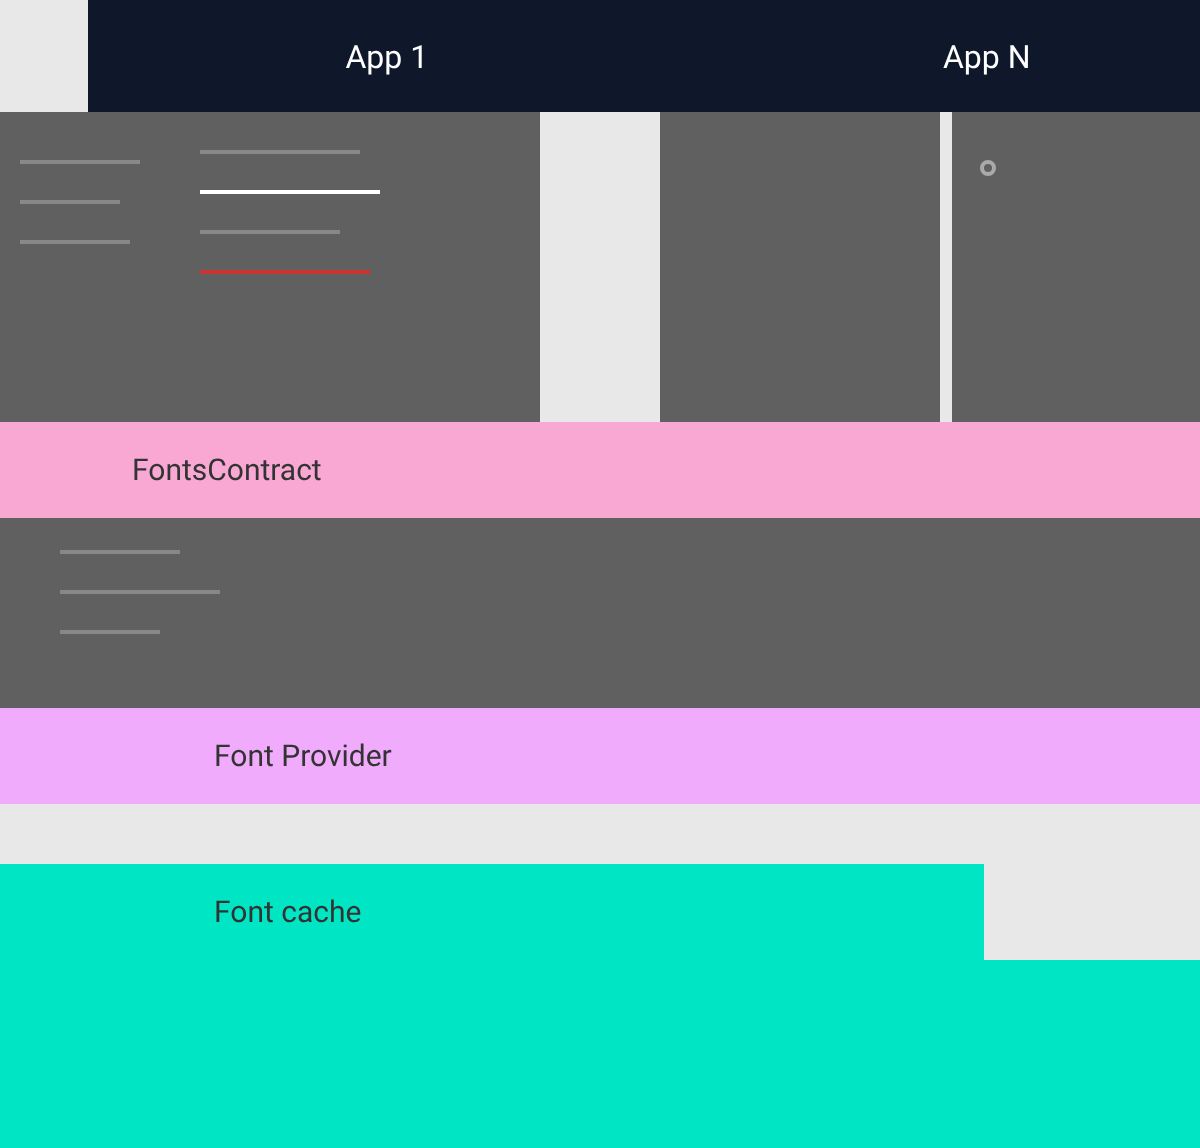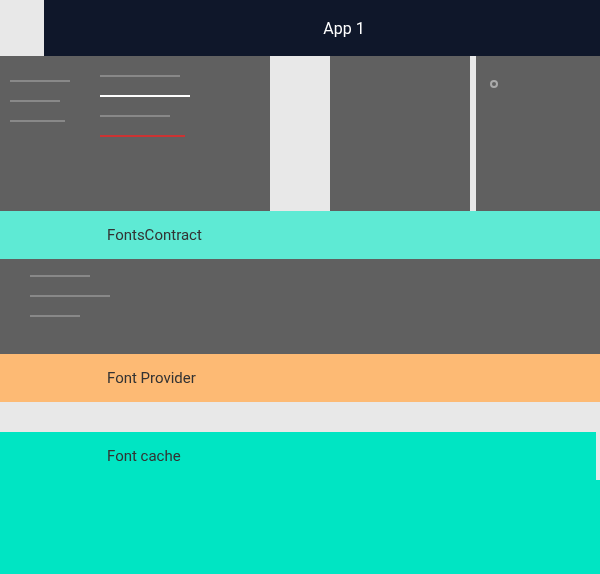--- a/index.html
+++ b/index.html
@@ -101,24 +101,24 @@
     .line-app2-3 { left: 100px; top: 115px; width: 70px; }
     .line-app2-4 { left: 100px; top: 135px; width: 85px; background: #cc3333; height: 2px; }
 
     
     .fonts-contract {
       position: absolute;
       left: 0;
       top: 211px;
       width: 600px;
       height: 48px;
-      background: #5eead4;
-      display: flex;
-      align-items: center;
-      padding-left: 107px;
+      background: #f9a8d4;
+      display: flex;
+      align-items: center;
+      padding-left: 66px;
     }
 
     .fonts-contract-text {
       font-size: 15px;
       color: #333;
       font-weight: 400;
     }
 
     
     .middle-dark {
@@ -139,38 +139,38 @@
       background: #888;
     }
 
     
     .font-provider {
       position: absolute;
       left: 0;
       top: 354px;
       width: 600px;
       height: 48px;
-      background: #fdba74;
+      background: #f0abfc;
       display: flex;
       align-items: center;
       padding-left: 107px;
     }
 
     .font-provider-text {
       font-size: 15px;
       color: #333;
       font-weight: 400;
     }
 
     
     .font-cache {
       position: absolute;
       left: 0;
       top: 432px;
-      width: 596px;
+      width: 492px;
       height: 48px;
       background: #00e5c3;
       display: flex;
       align-items: center;
       padding-left: 107px;
     }
 
     .font-cache-text {
       font-size: 15px;
       color: #333;
@@ -187,20 +187,21 @@
       background: #00e5c3;
     }
   </style>
 </head>
 <body>
 
 <div class="container">
 
   <div class="app-bar">
     <div class="app-tab">App 1</div>
+    <div class="app-tab">App N</div>
   </div>
 
   <div class="app-block app-block-1"></div>
   <div class="app-block app-block-2"></div>
   <div class="app-block app-block-3"></div>
   <div class="app-block app-block-n"></div>
 
   <div class="app-line line-app1-1"></div>
   <div class="app-line line-app1-2"></div>
   <div class="app-line line-app1-3"></div>

